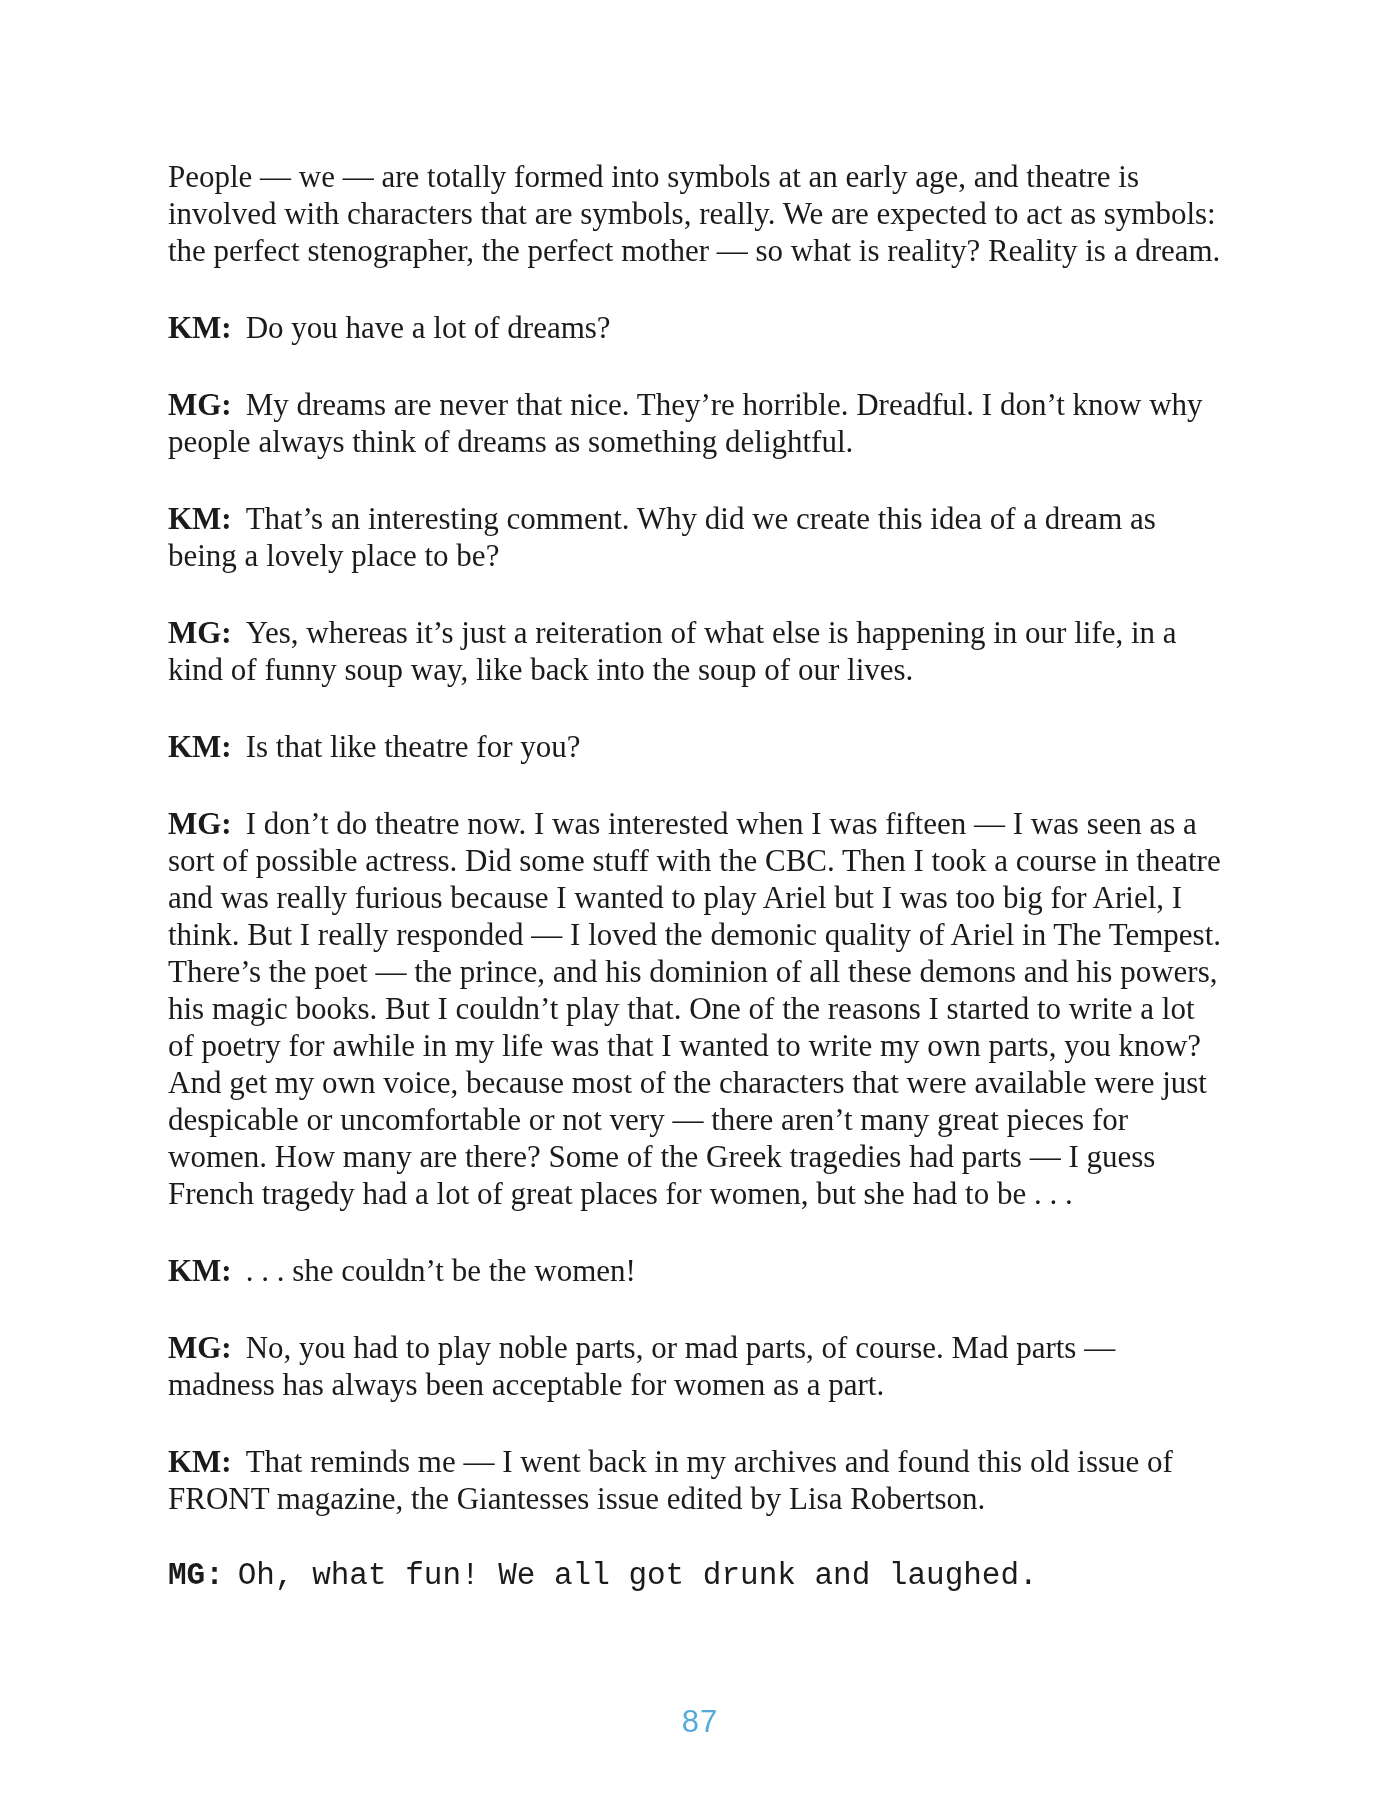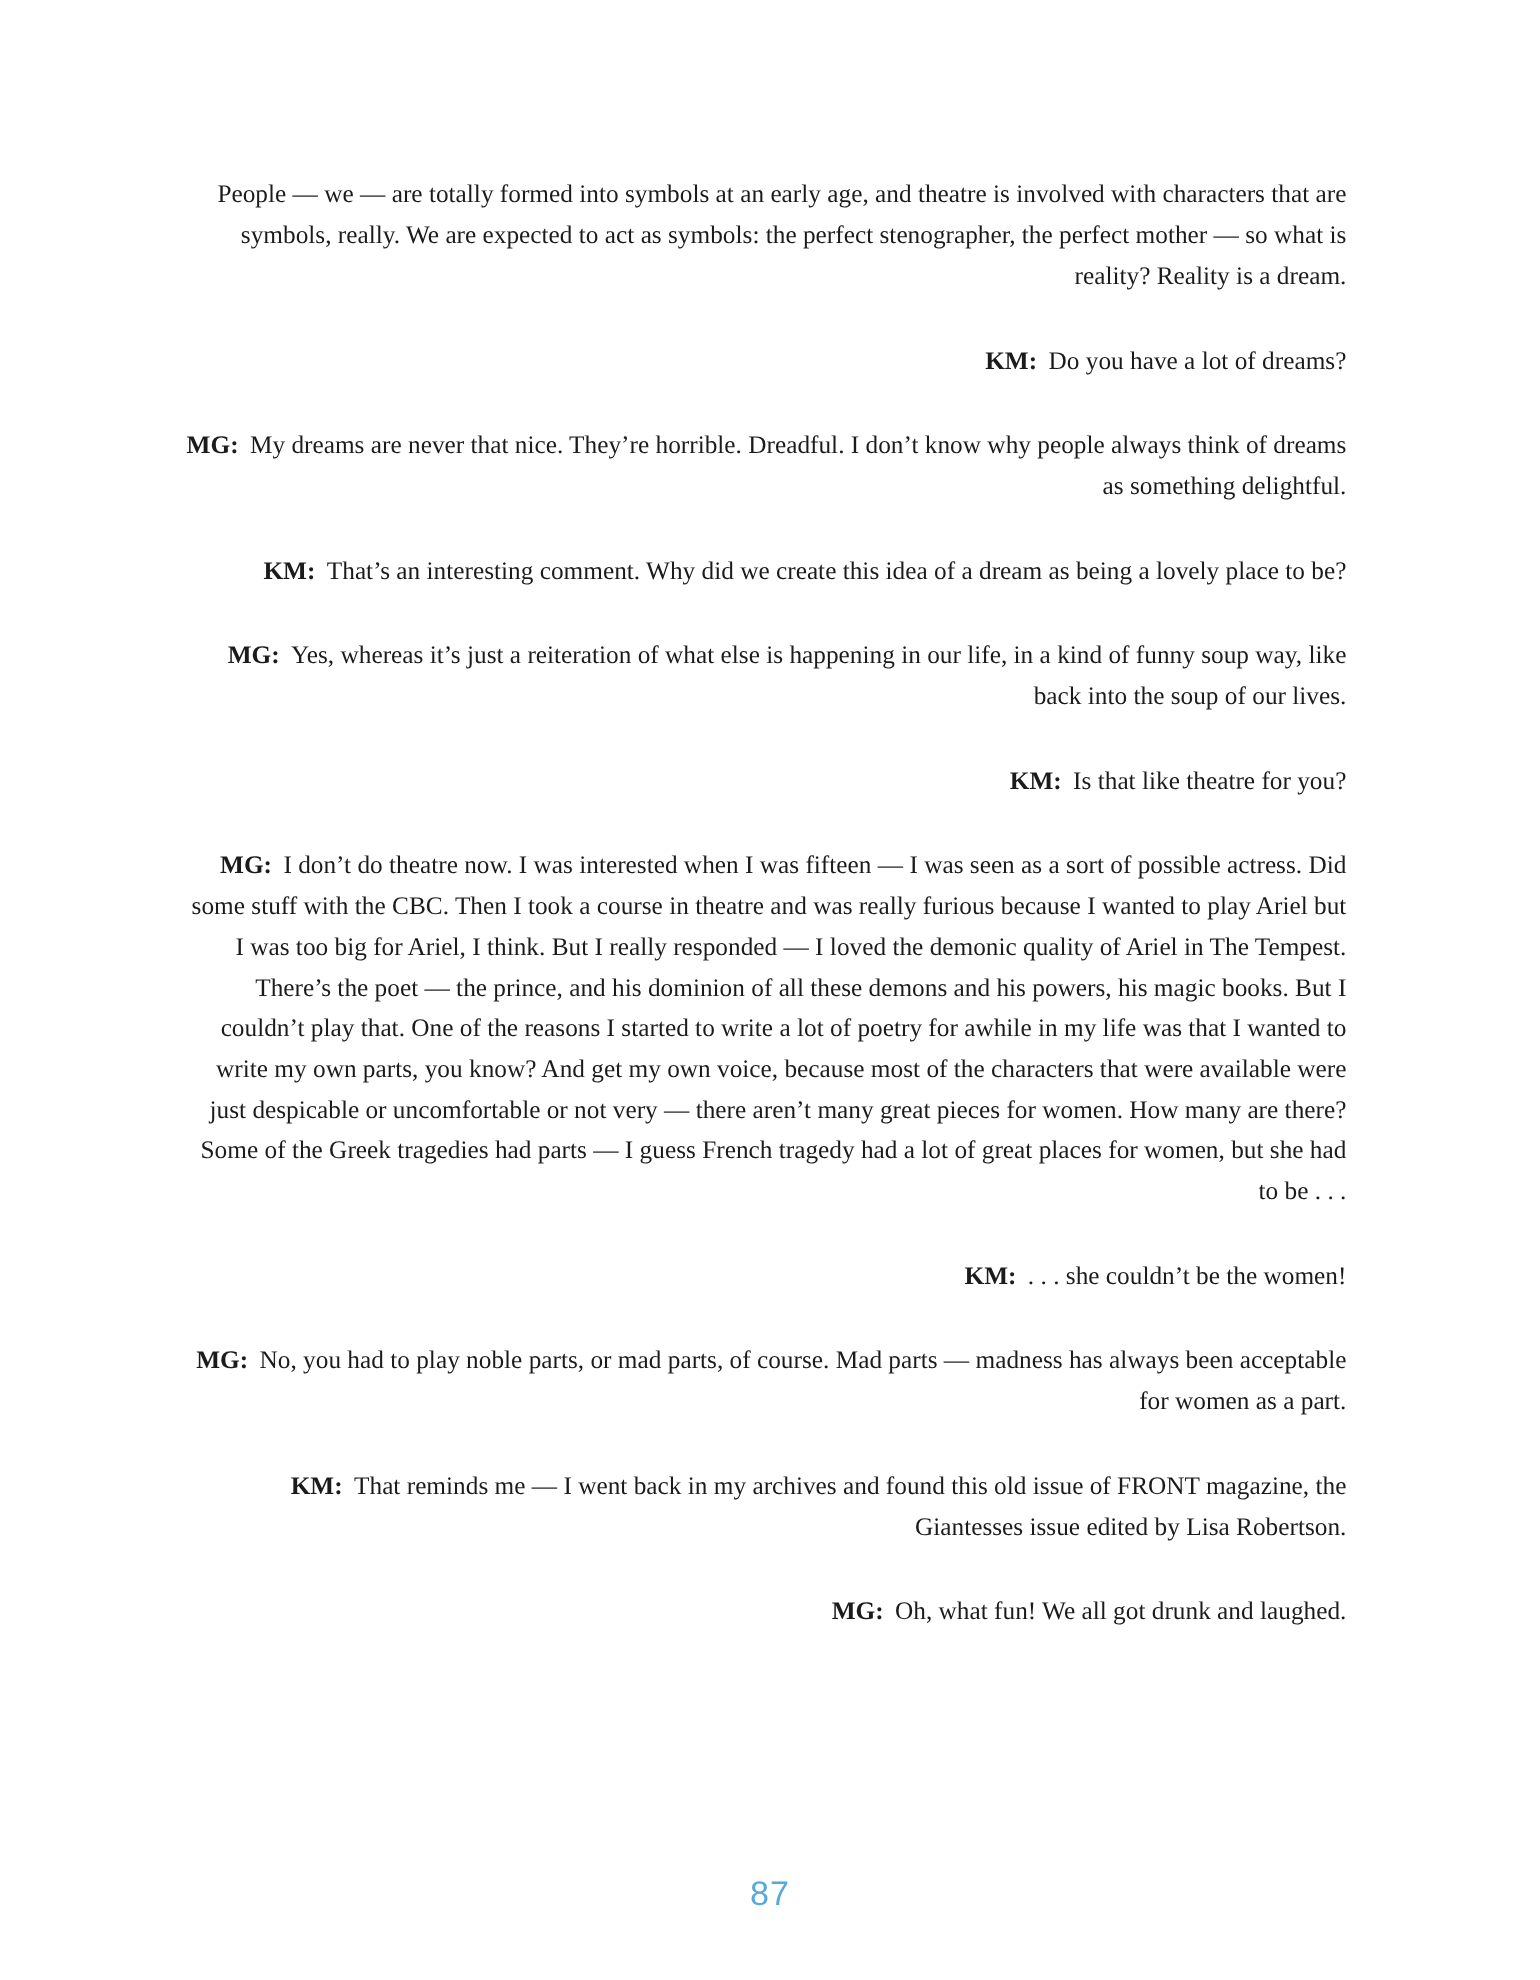--- a/index.html
+++ b/index.html
@@ -24,27 +24,28 @@
     background: #ffffff;
   }
   .transcript {
     position: absolute;
     left: 168px;
     top: 158px;
     width: 1056px;
   }
   .transcript p {
     margin: 0 0 40px 0;
-    font-size: 23px;
+    font-size: 31px;
     line-height: 37px;
-    text-align: right;
+    text-align: left;
     color: #1b1b1b;
   }
   .transcript p:last-child {
     margin-bottom: 16px;
+    font-family: Liberation Mono, monospace;
   }
   .speaker {
     font-weight: bold;
     margin-right: 0.45em;
   }
   .italic {
   }
   .page-footer {
     position: absolute;
     left: 0;

